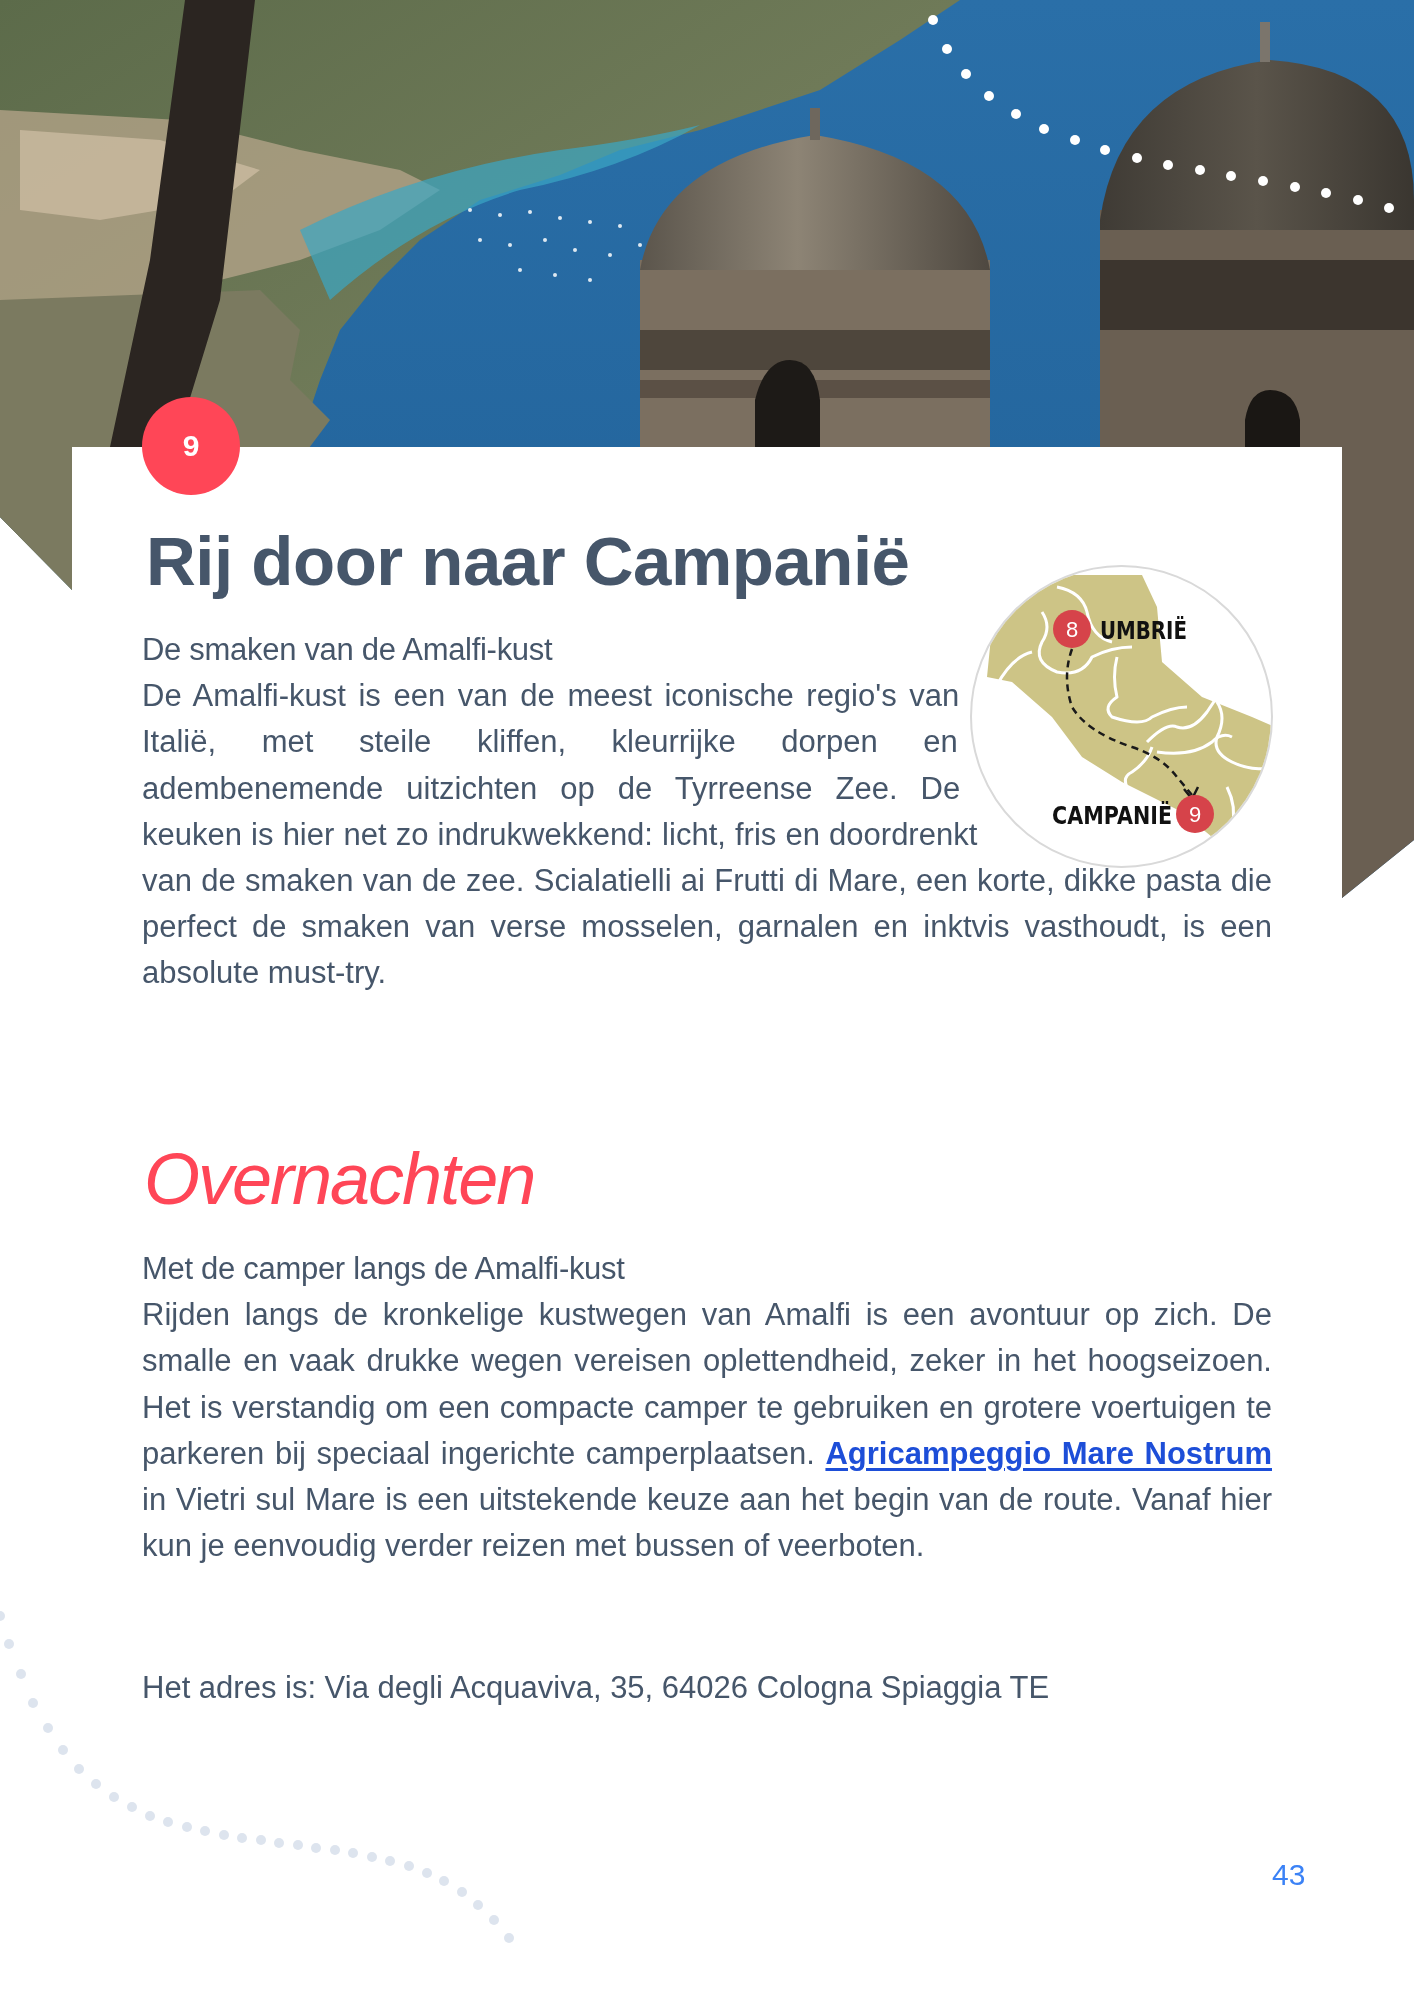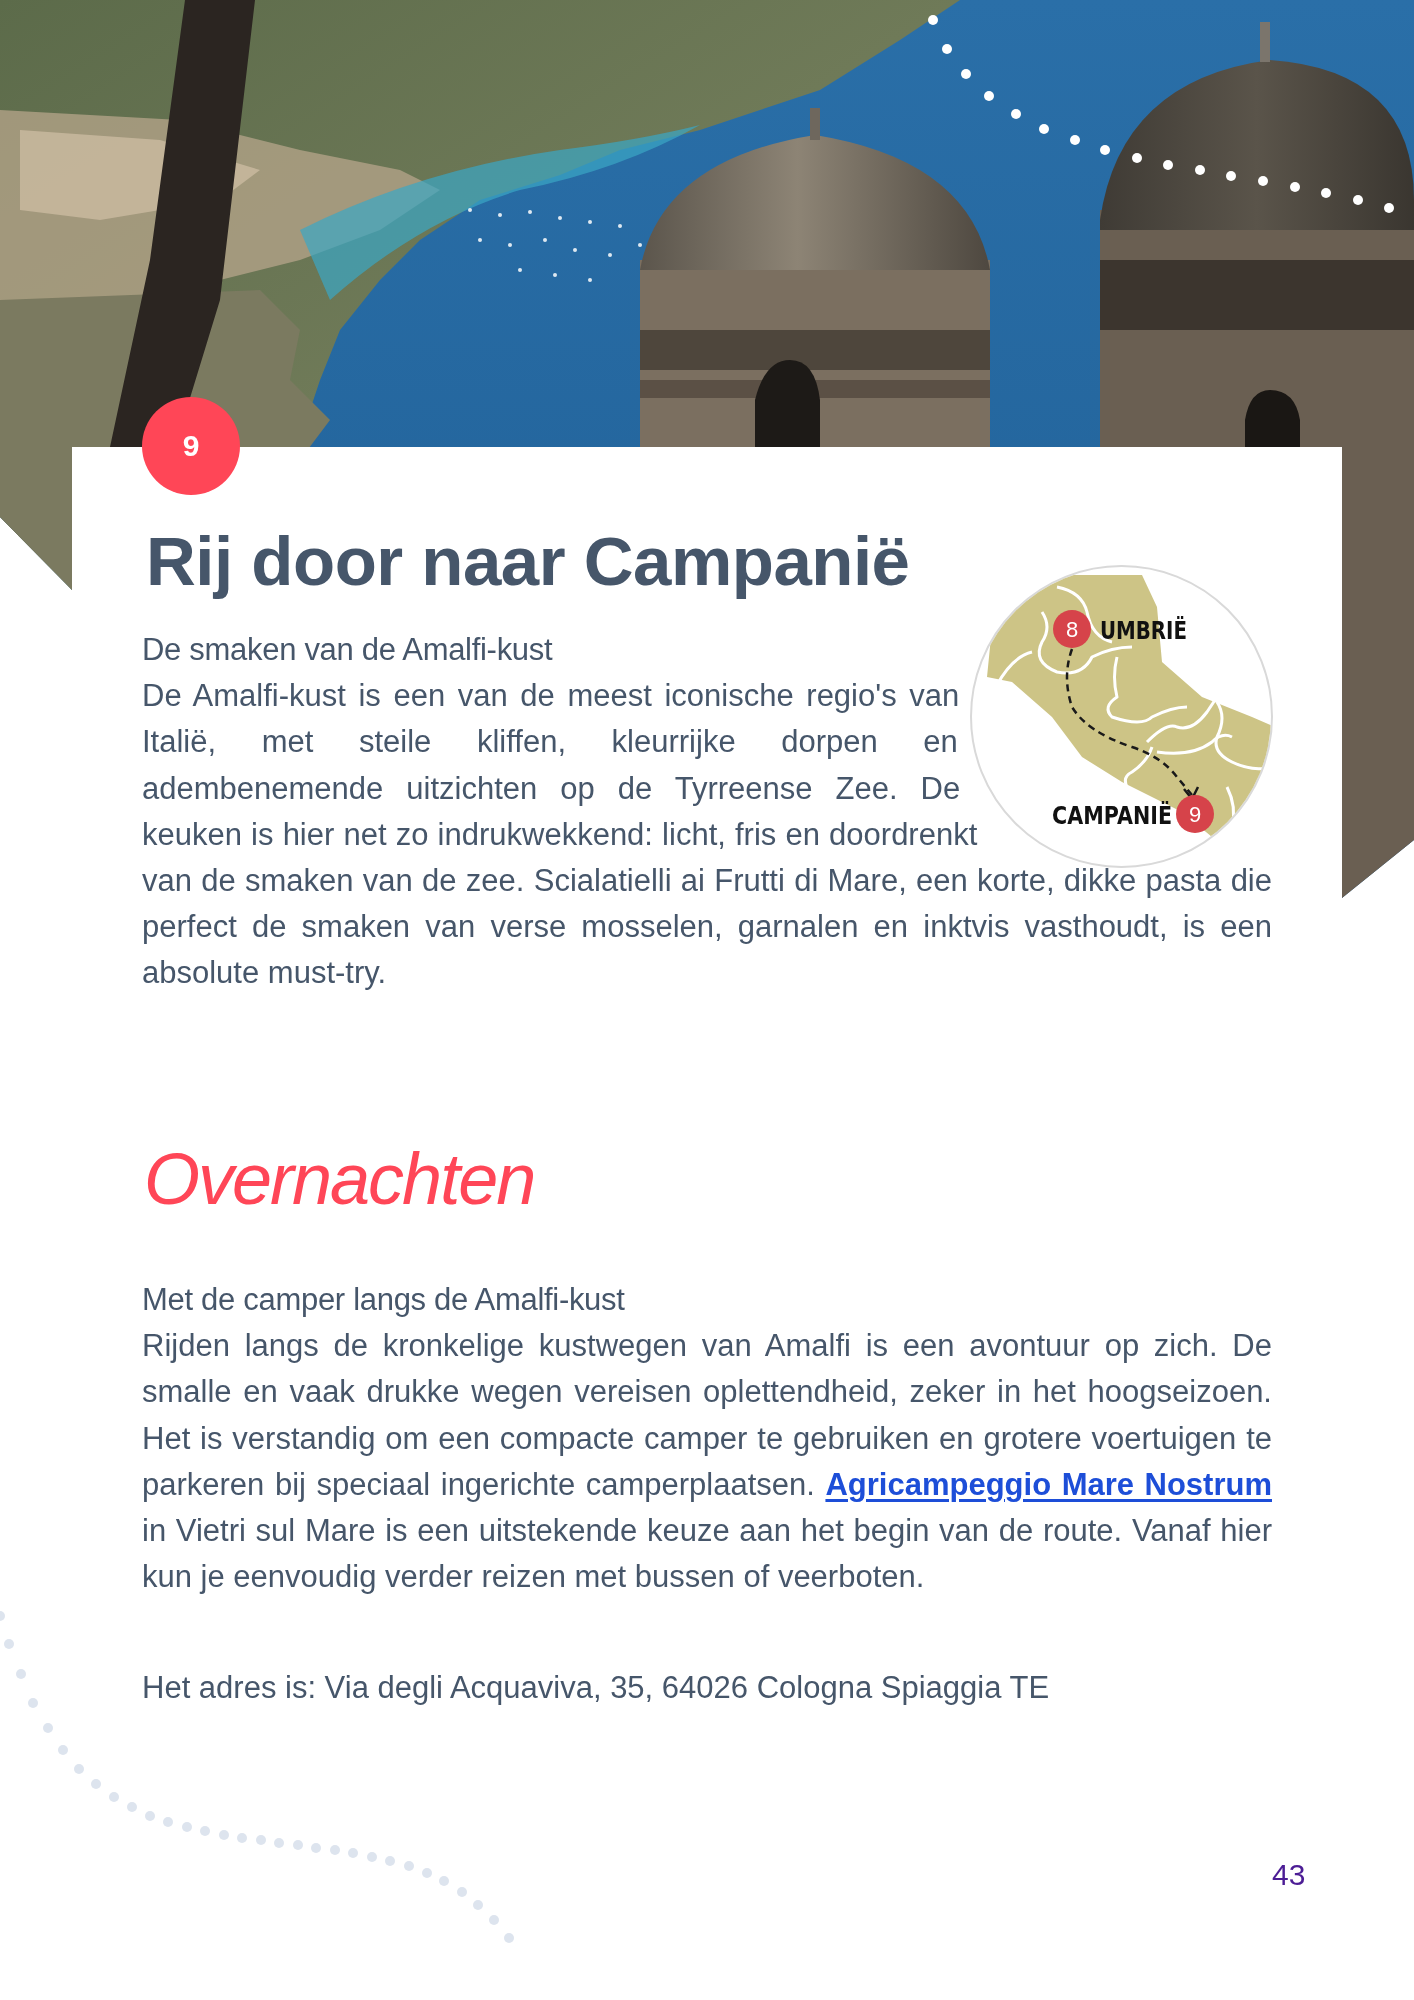--- a/index.html
+++ b/index.html
@@ -18,26 +18,26 @@
   .text-block { position:absolute; left:142px; width:1130px; font-size:31px; line-height:46.2px;
                 font-family:"Liberation Sans", sans-serif; color:#46566a; z-index:2; }
   .sec1 { top:627px; }
   .sec1 .float-space { float:right; width:340px; height:225px; shape-outside: circle(50%); }
   .subhead { font-weight:normal; display:block; letter-spacing:-0.3px; }
   .just { text-align:justify; }
   .map { position:absolute; left:970px; top:565px; width:303px; height:303px; border-radius:50%;
          border:2px solid #d9d9d9; overflow:hidden; background:#fff; z-index:2; box-sizing:border-box; }
   .script { position:absolute; left:144px; top:1138px; font-family:Liberation Sans, sans-serif; font-style:italic;
             font-size:72px; color:#ff4657; letter-spacing:-2px; z-index:2; }
-  .sec2 { top:1246px;margin-top:31px; }
+  .sec2 { top:1246px; }
   .link { color:#1d4ed8; font-weight:bold; text-decoration:underline; text-decoration-thickness:3px; text-underline-offset:4px; }
   .address { position:absolute; left:142px; top:1665px; font-size:31px; line-height:46px;
              font-family:"Liberation Sans", sans-serif; color:#46566a; z-index:2; white-space:nowrap; }
   .page-num { position:absolute; left:1272px; top:1858px; font-size:30px; font-family:"Liberation Sans", sans-serif;
-              color:#4c1d95; z-index:2; }
+              color:#3b82f6; z-index:2; }
   .dots-bottom { position:absolute; left:0; top:1600px; z-index:1; }
 </style>
 </head>
 <body>
 
 <div class="hero">
   <svg width="1414" height="900" viewBox="0 0 1414 900" xmlns="http://www.w3.org/2000/svg">
     <defs>
       <linearGradient id="sea" x1="0" y1="0" x2="0" y2="1">
         <stop offset="0" stop-color="#2a6fa8"></stop>

